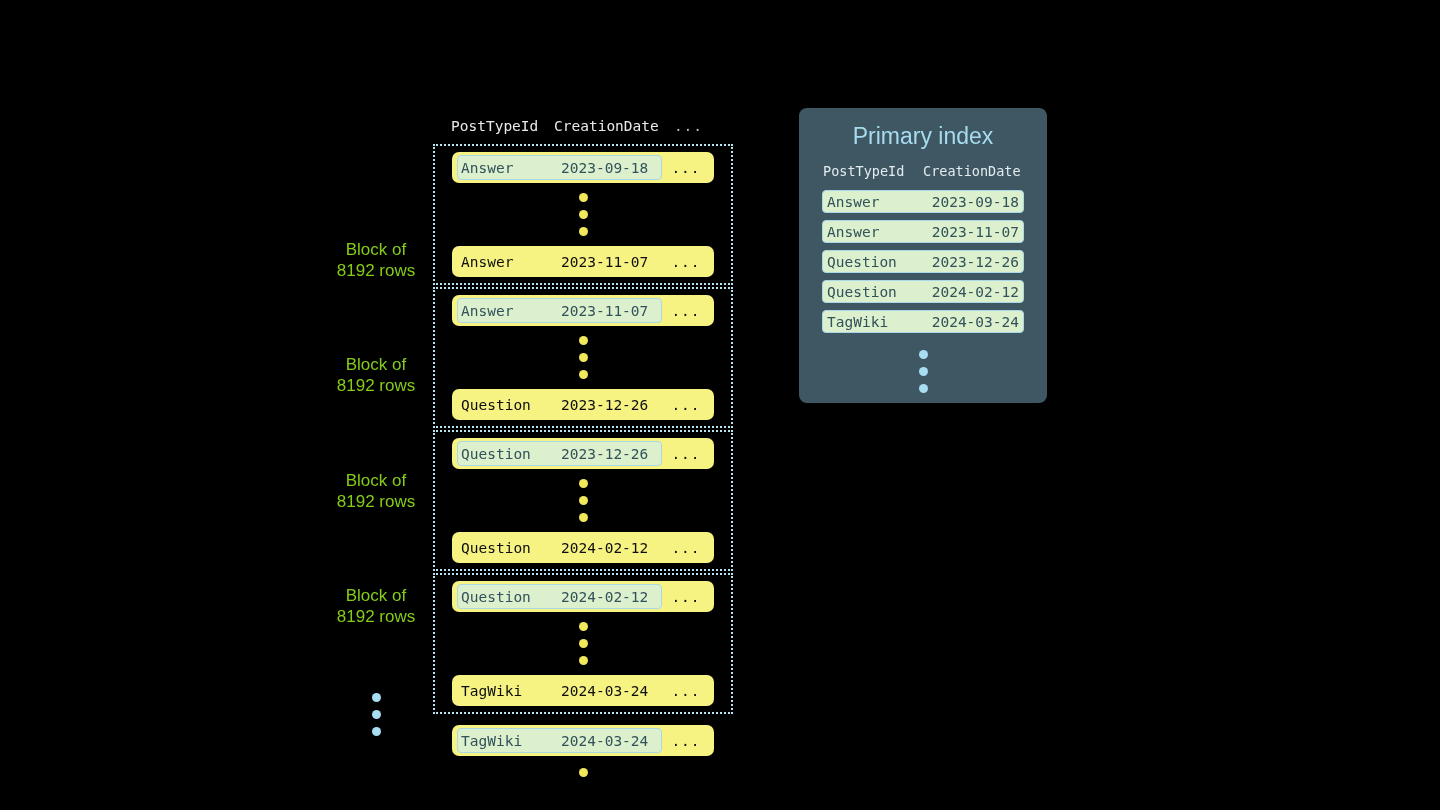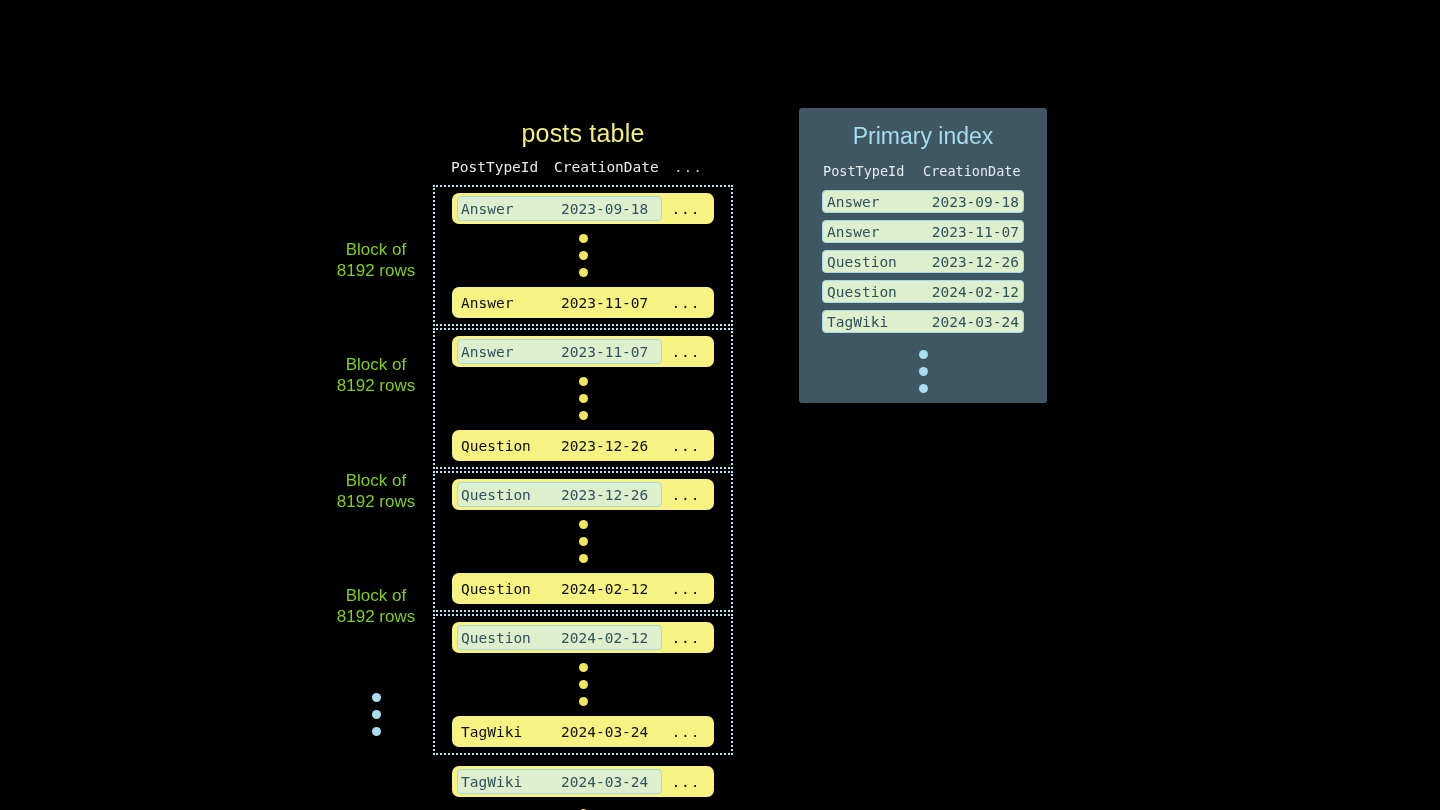--- a/index.html
+++ b/index.html
@@ -145,21 +145,21 @@
   }
 
   
   #primary-index {
     position: absolute;
     left: 799px;
     top: 108px;
     width: 248px;
     height: 295px;
     background: #3f5763;
-    border-radius: 3px;
+    border-radius: 8px;
     box-sizing: border-box;
     padding: 14px 23px 0 23px;
   }
   .index-title {
     color: #a6dcee;
     font-size: 23px;
     text-align: center;
     line-height: 28px;
     margin-bottom: 13px;
   }
@@ -195,21 +195,20 @@
   .index-pill .ip-date { flex: 1; text-align: right; }
 
   .index-dots { margin-top: 1px; }
   .index-dots .dot { width: 9px; height: 9px; }
 </style>
 </head>
 <body>
 
 <div id="posts-table-group">
 
-  <div class="posts-title">posts table</div>
 
   <div class="col-headers">
     <span class="h-type">PostTypeId</span>
     <span class="h-date">CreationDate</span>
     <span class="h-etc">...</span>
   </div>
 
   <div class="block">
     <div class="row-pill">
       <div class="cells hl">

